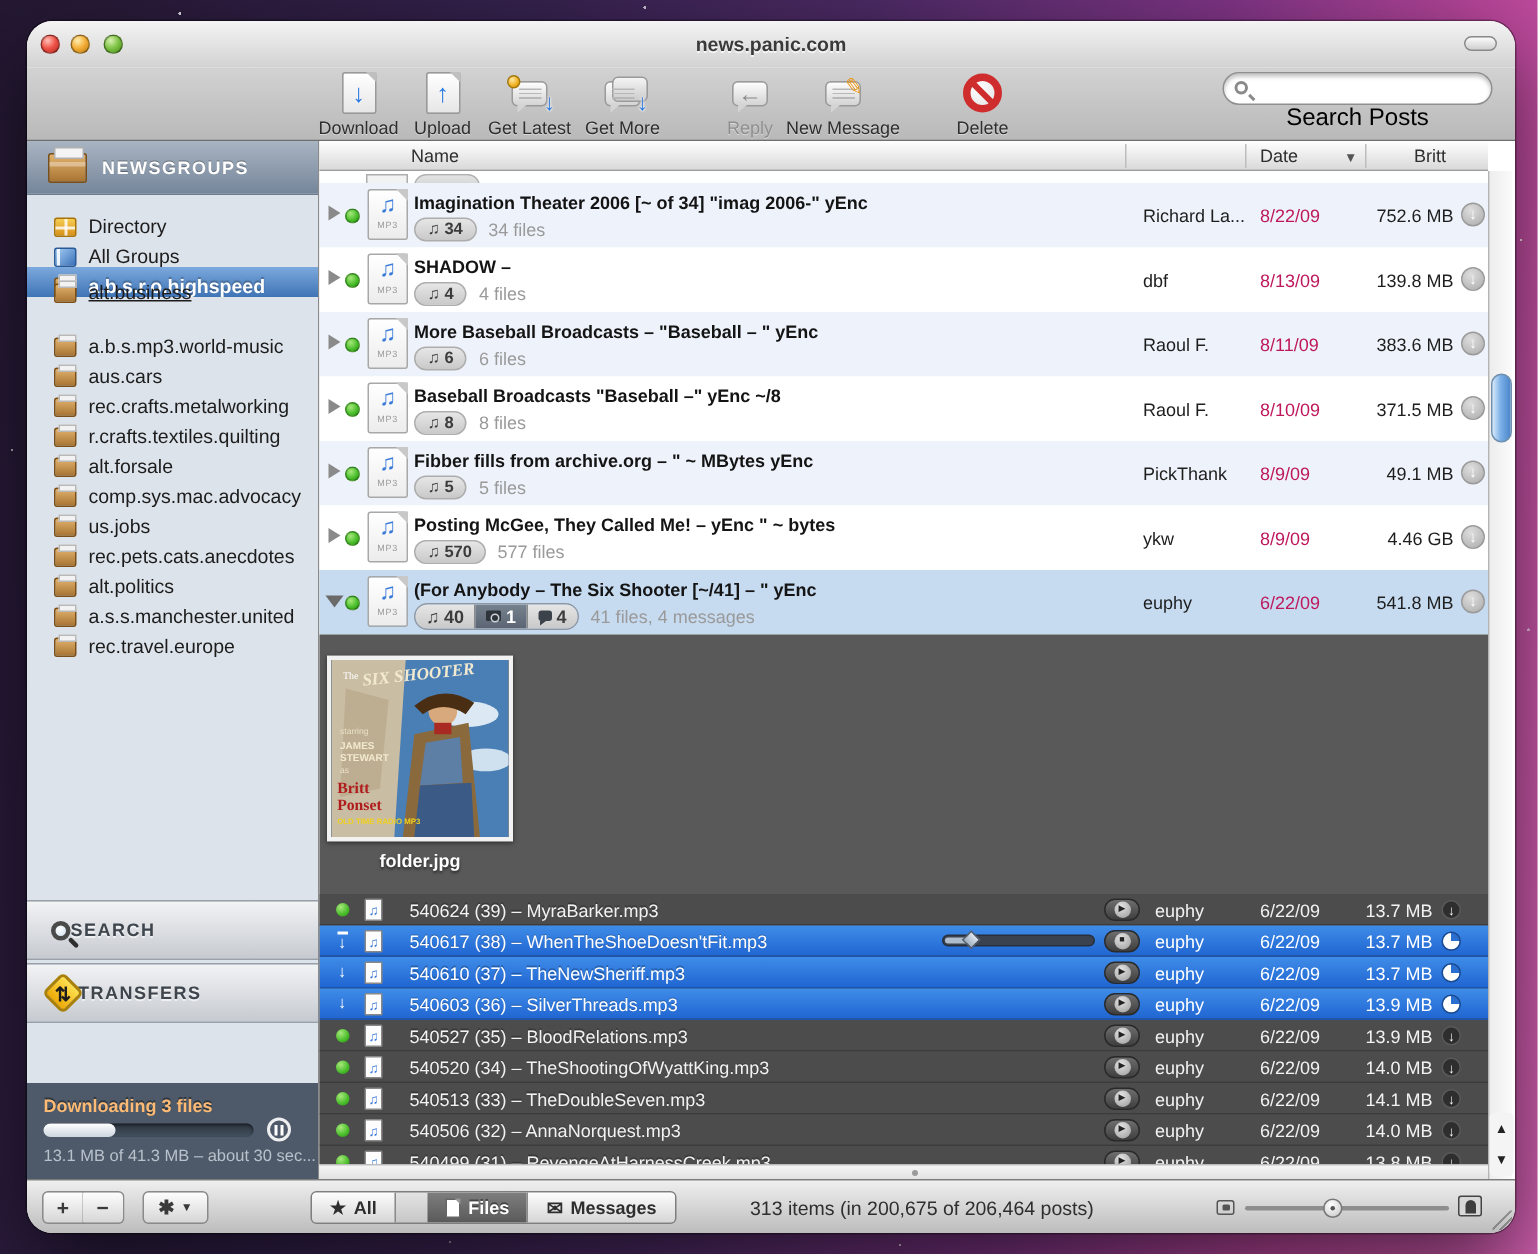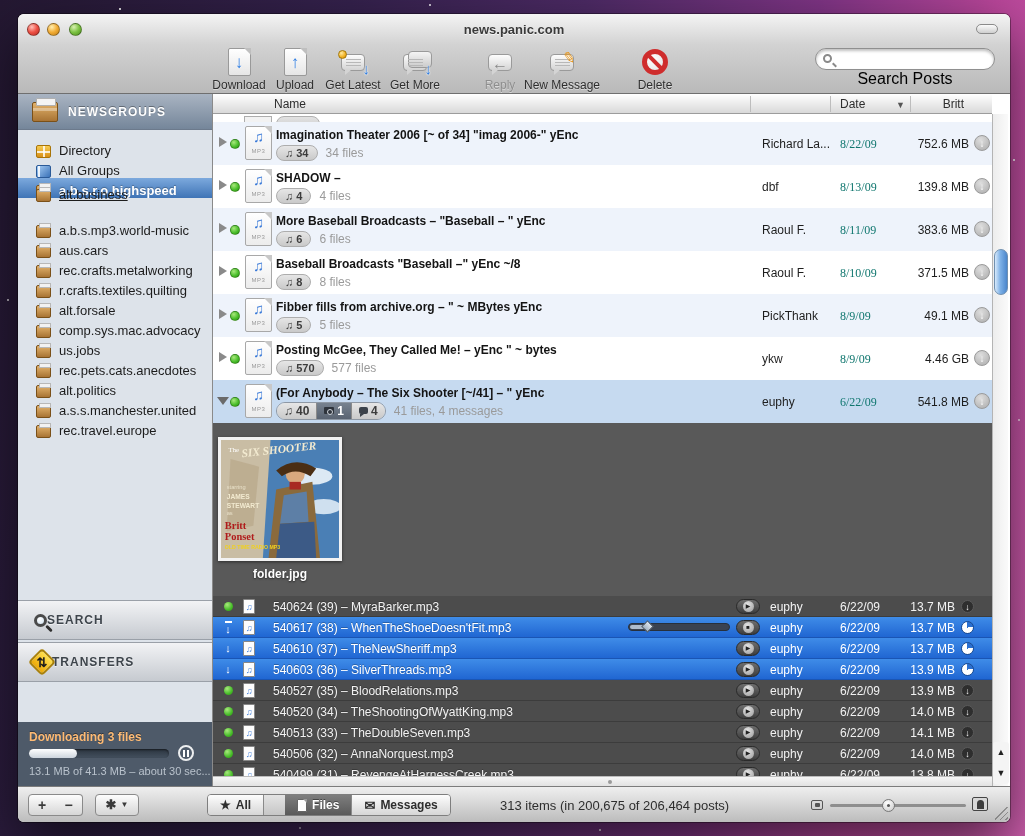--- a/index.html
+++ b/index.html
@@ -12,21 +12,21 @@
     radial-gradient(circle 1px at 430px 5px, rgba(255,255,255,.7) 0 1px, transparent 1px),
     radial-gradient(circle 1px at 1014px 160px, rgba(255,255,255,.8) 0 1px, transparent 1px),
     radial-gradient(circle 1px at 1019px 420px, rgba(255,255,255,.6) 0 1px, transparent 1px),
     radial-gradient(circle 1px at 8px 300px, rgba(255,255,255,.6) 0 1px, transparent 1px),
     radial-gradient(circle 1px at 600px 830px, rgba(255,255,255,.7) 0 1px, transparent 1px),
     radial-gradient(circle 1px at 300px 828px, rgba(255,255,255,.5) 0 1px, transparent 1px),
     linear-gradient(100deg,#241832 0%,#34214c 30%,#4c2a64 50%,#7e3484 70%,#b84699 85%,#cf5fae 100%);
 }
 .window {
   position:absolute; left:18px; top:14px; width:992px; height:808px;
-  border-radius:6px; overflow:hidden;
+  border-radius:17px; overflow:hidden;
   box-shadow:0 22px 55px rgba(0,0,0,.6), 0 0 0 1px rgba(0,0,0,.35);
   background:#fff;
 }
 
 .titlebar { position:absolute; left:0; top:0; width:100%; height:31px;
   background:linear-gradient(#f4f4f4,#d2d2d2); }
 .tlight { position:absolute; top:9px; width:13px; height:13px; border-radius:50%; border:1px solid rgba(0,0,0,.35); }
 .tl-red { left:9px;  background:radial-gradient(circle at 35% 28%,#ffc0b8,#ee5044 50%,#b42c24); }
 .tl-yel { left:29px; background:radial-gradient(circle at 35% 28%,#ffeeb0,#f2ac34 50%,#bd7d16); }
 .tl-grn { left:51px; background:radial-gradient(circle at 35% 28%,#d8f0b0,#7cc242 50%,#4c8c1c); }
@@ -162,21 +162,21 @@
 .badge3 .seg { display:inline-flex; align-items:center; gap:3px; padding:1px 7px; }
 .badge3 .seg.light { background:linear-gradient(#e6e6e6,#c9c9c9); color:#3c3c3c; }
 .badge3 .seg.dark { background:linear-gradient(#77828f,#5a6472); color:#fff; }
 .cam { display:inline-block; width:10px; height:7px; border-radius:1px; background:#2e343c; position:relative; }
 .cam::after { content:""; position:absolute; left:3px; top:1.5px; width:4px; height:4px; border-radius:50%;
   background:#2e343c; border:1px solid #cfd4da; }
 .bbl { display:inline-block; width:9px; height:7px; border-radius:2px; background:#3c424a; position:relative; }
 .bbl::after { content:""; position:absolute; left:1px; bottom:-3px; border-top:3px solid #3c424a; border-right:4px solid transparent; }
 .mfiles { font-size:12px; color:#9a9a9a; }
 .mfrom { position:absolute; left:549px; top:15px; width:72px; white-space:nowrap; overflow:hidden; color:#1e1e1e; }
-.mdate { position:absolute; left:627px; top:15px; color:#0f766e;font-family:Liberation Serif, serif; }
+.mdate { position:absolute; left:627px; top:15px; color:#be185d; }
 .msize { position:absolute; left:620px; top:15px; width:136px; text-align:right; color:#1e1e1e; }
 .dlcirc { position:absolute; left:761px; top:13px; width:16px; height:16px; border-radius:50%;
   background:radial-gradient(circle at 40% 30%,#dedede,#ababab); border:1px solid #9a9a9a;
   color:#fff; font-size:10px; font-weight:bold; text-align:center; line-height:15px; }
 
 .preview { position:absolute; left:0; width:779px; background:#595959; }
 .thumbwrap { position:absolute; left:5px; top:14px; }
 .thumb { width:124px; height:124px; border:3px solid #f2f2f2; box-shadow:0 1px 3px rgba(0,0,0,.5); display:block; background:#222; }
 .thumbname { margin-top:6px; text-align:center; font-size:12px; font-weight:bold; color:#fff; text-shadow:0 1px 2px rgba(0,0,0,.6); }
 

